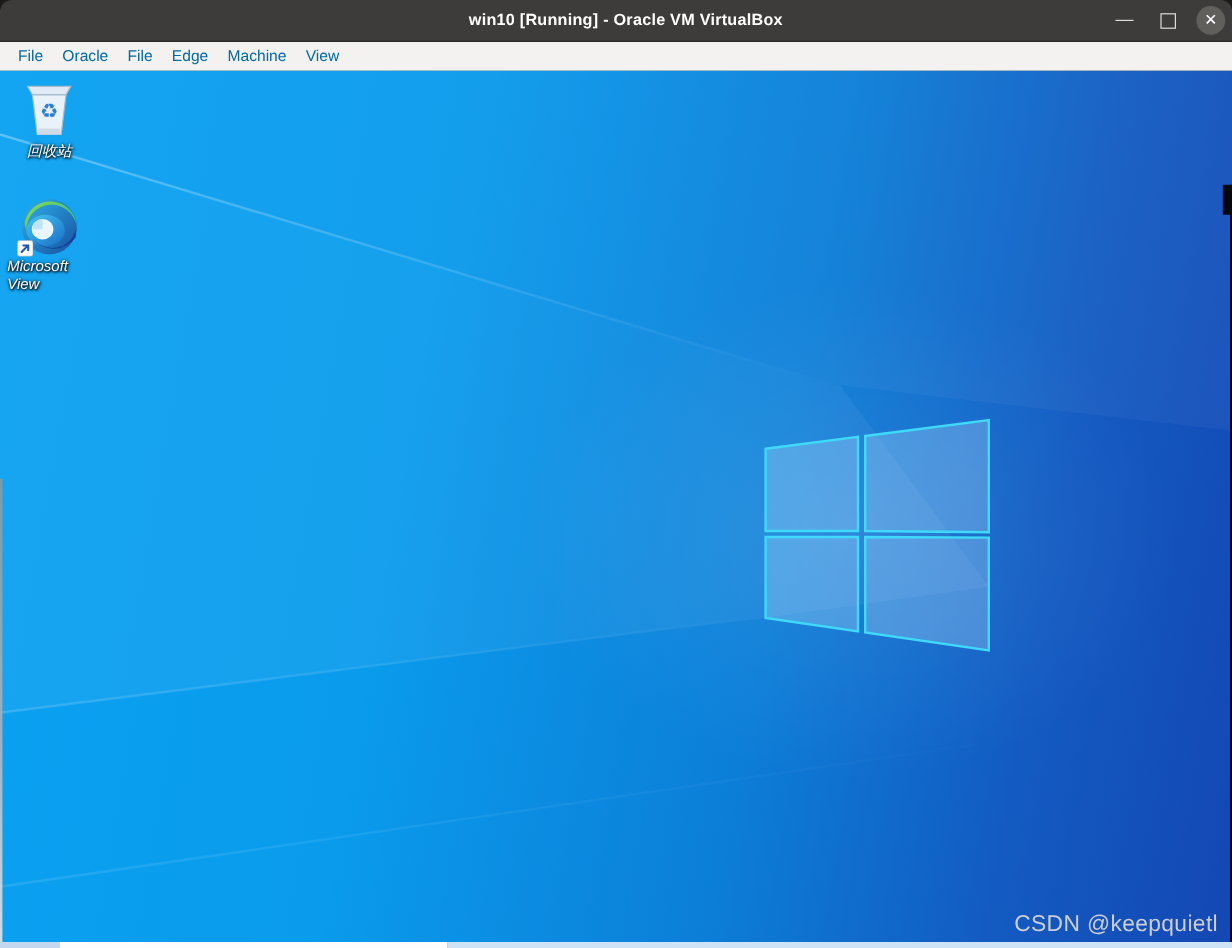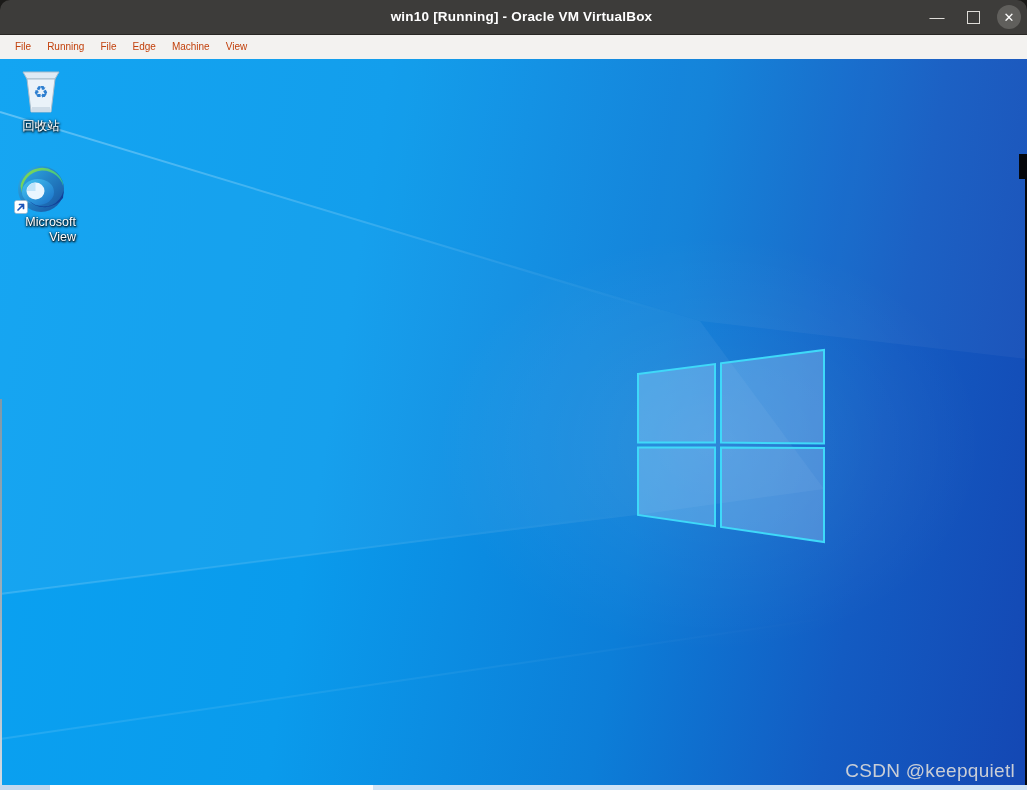--- a/index.html
+++ b/index.html
@@ -14,21 +14,21 @@
     text-align:center;color:#ffffff;font-weight:bold;font-size:13.5px;letter-spacing:.2px;padding-left:16px;}
   .win-controls{position:absolute;right:6px;top:0;height:34px;display:flex;align-items:center;gap:12px;}
   .wc-btn{width:24px;height:24px;display:flex;align-items:center;justify-content:center;cursor:default;}
   .wc-min{color:#dedcd8;font-size:15px;line-height:10px;}
   .wc-max span{display:block;width:11px;height:11px;border:1.5px solid #dedcd8;}
   .wc-close{background:#605f5c;border-radius:50%;color:#ffffff;font-size:13px;}
 
   
   .menubar{height:24px;background:#f3f2f0;flex:0 0 24px;display:flex;align-items:center;
     padding-left:7px;}
-  .menu-item{padding:0 8px;font-size:10px;color:#c2410c;line-height:24px;cursor:default;}
+  .menu-item{padding:0 8px;font-size:13px;color:#0369a1;line-height:24px;cursor:default;}
 
   
   .desktop{position:relative;flex:1;overflow:hidden;
     background:linear-gradient(100deg,#0aa2f2 0%,#0a9bec 34%,#0c7ed8 62%,#135bc2 82%,#1447b3 100%);}
   .glow{position:absolute;inset:0;
     background:radial-gradient(420px 320px at 710px 385px,rgba(255,255,255,0.09),rgba(255,255,255,0) 65%);}
   .beam-wedge-top{position:absolute;inset:0;background:rgba(255,255,255,0.04);
     clip-path:polygon(0 0,1027px 0,1027px 300px,700px 262px,0 52px);}
   .beam-wedge-main{position:absolute;inset:0;background:rgba(255,255,255,0.05);
     clip-path:polygon(0 52px,700px 262px,824px 430px,637px 456px,0 535px);}
@@ -39,23 +39,23 @@
     background:linear-gradient(90deg,rgba(255,255,255,0.16),rgba(255,255,255,0));}
   .beam-line-3{left:0;top:679px;width:850px;transform:rotate(-8.3deg);
     background:linear-gradient(90deg,rgba(255,255,255,0.11),rgba(255,255,255,0));}
 
   .windows-logo{position:absolute;left:630px;top:285px;}
 
   
   .icon-cell{position:absolute;width:72px;display:flex;flex-direction:column;align-items:center;cursor:default;}
   .icon-cell.recycle{left:5px;top:8px;}
   .icon-cell.edge{left:5px;top:106px;}
-  .icon-label{margin-top:2px;font-size:12.5px;color:#ffffff;text-align:right;line-height:15px;
+  .icon-label{margin-top:2px;font-size:12.5px;color:#ffffff;text-align:left;line-height:15px;
     text-shadow:0 1px 2px rgba(0,0,0,0.9),0 0 3px rgba(0,0,0,0.65),1px 1px 2px rgba(0,0,0,0.7);
-    max-width:70px;}
+    max-width:70px;font-style:italic;}
   .edge-art{position:relative;width:48px;height:48px;}
   .shortcut-badge{position:absolute;left:-3px;bottom:-1px;}
 
   
   .watermark{position:absolute;right:12px;bottom:8px;font-size:19px;color:#d9d9d9;
     letter-spacing:.3px;opacity:.92;margin-top:44px;}
 
   
   .taskbar-sliver{position:absolute;left:0;bottom:0;width:100%;height:5px;display:flex;}
   .sliver-a{width:50px;background:#c3d8ee;}
@@ -77,21 +77,21 @@
       <div class="wc-btn wc-min">—</div>
       <div class="wc-btn wc-max">
           <span></span>
         </div>
       <div class="wc-btn wc-close">✕</div>
     </div>
   </div>
 
   <div class="menubar">
     <span class="menu-item">File</span>
-    <span class="menu-item">Running</span>
+    <span class="menu-item">Oracle</span>
     <span class="menu-item">File</span>
     <span class="menu-item">Edge</span>
     <span class="menu-item">Machine</span>
     <span class="menu-item">View</span>
   </div>
 
   <div class="desktop">
     <div class="glow"></div>
     <div class="beam-wedge-top"></div>
     <div class="beam-wedge-main"></div>

